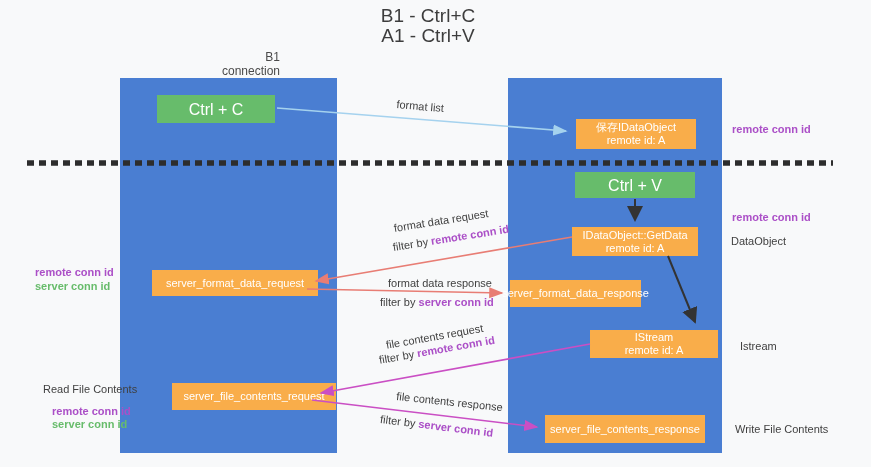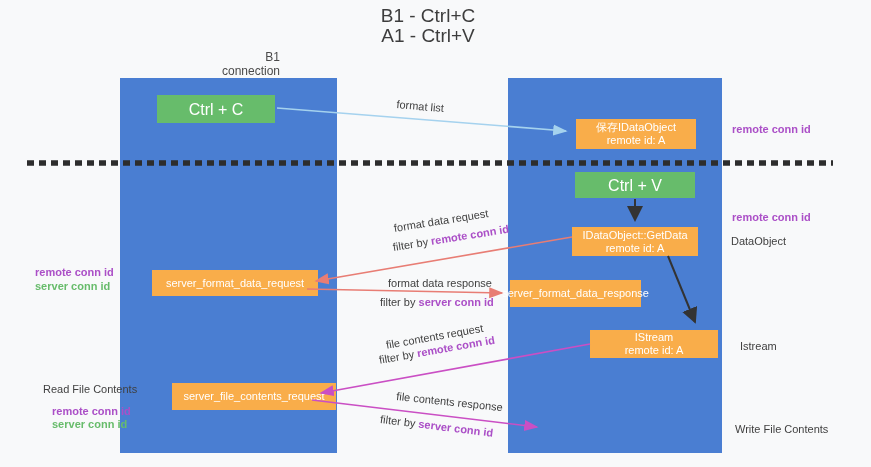--- a/index.html
+++ b/index.html
@@ -88,20 +88,23 @@
 
   <div class="box orange b-istream">
     <span>IStream</span>
     <span>remote id: A</span>
   </div>
 
   <div class="box orange b-file-req">
     <span>server_file_contents_request</span>
   </div>
 
+  <div class="box orange b-file-resp">
+    <span>server_file_contents_response</span>
+  </div>
 
   <div class="lbl purple" style="left:732px; top:123px;">remote conn id</div>
   <div class="lbl purple" style="left:732px; top:211px;">remote conn id</div>
   <div class="lbl plain" style="left:731px; top:235px;">DataObject</div>
   <div class="lbl plain" style="left:740px; top:340px;">Istream</div>
   <div class="lbl plain" style="left:735px; top:423px;">Write File Contents</div>
 
   <div class="lbl purple" style="left:35px; top:266px;">remote conn id</div>
   <div class="lbl greent" style="left:35px; top:280px;">server conn id</div>
   <div class="lbl plain" style="left:43px; top:383px;">Read File Contents</div>

